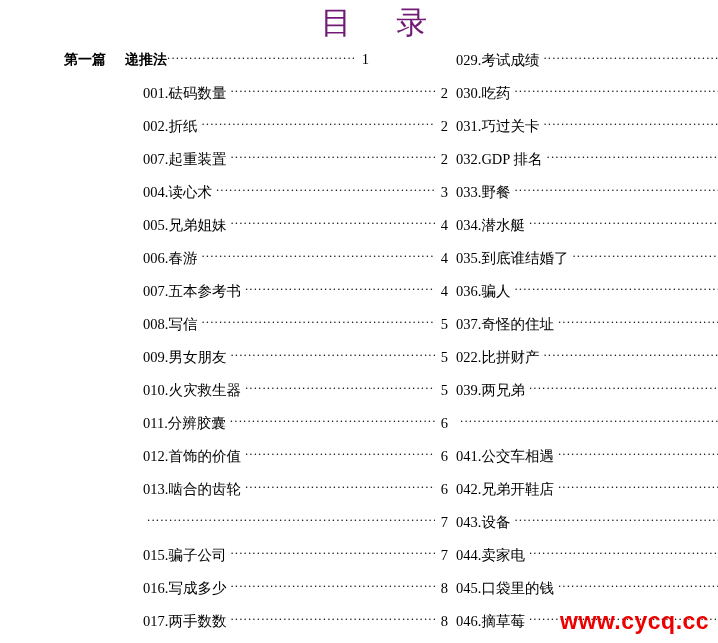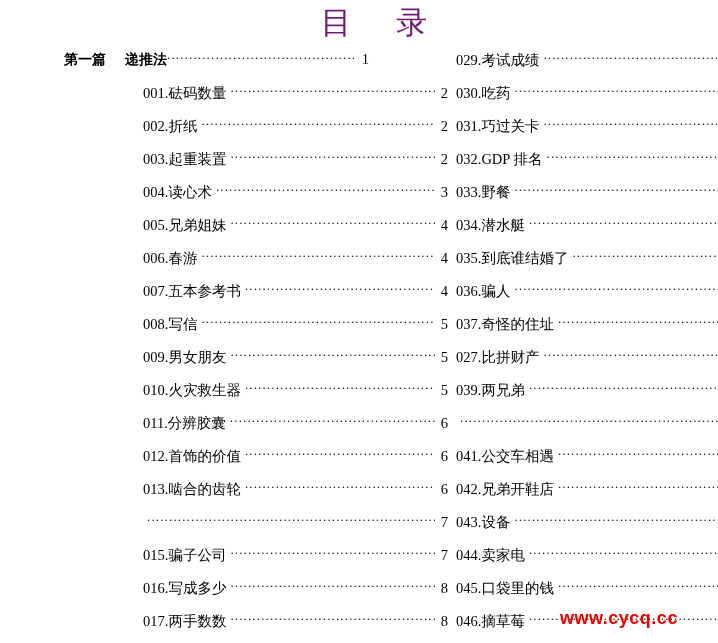--- a/index.html
+++ b/index.html
@@ -120,21 +120,21 @@
     padding-left: 2px;
   }
 
   
   .watermark {
     position: absolute;
     left: 560px;
     top: 608px;
     font-family: "Liberation Sans", "DejaVu Sans", sans-serif;
     font-weight: bold;
-    font-size: 18px;
+    font-size: 23px;
     letter-spacing: 0.5px;
     color: #ee0000;
     white-space: nowrap;
     z-index: 5;
   }
 </style>
 </head>
 <body>
 
 <div class="toc-title">目    录</div>
@@ -151,21 +151,21 @@
         <span class="entry-text">001.砝码数量</span>
         <span class="leader"></span>
         <span class="page-no">2</span>
       </div>
       <div class="toc-row entry-row">
         <span class="entry-text">002.折纸</span>
         <span class="leader"></span>
         <span class="page-no">2</span>
       </div>
       <div class="toc-row entry-row">
-        <span class="entry-text">003.起重装置</span>
+        <span class="entry-text">007.起重装置</span>
         <span class="leader"></span>
         <span class="page-no">2</span>
       </div>
       <div class="toc-row entry-row">
         <span class="entry-text">004.读心术</span>
         <span class="leader"></span>
         <span class="page-no">3</span>
       </div>
       <div class="toc-row entry-row">
         <span class="entry-text">005.兄弟姐妹</span>
@@ -263,21 +263,21 @@
       </div>
       <div class="toc-row entry-row">
         <span class="entry-text">036.骗人</span>
         <span class="leader"></span>
       </div>
       <div class="toc-row entry-row">
         <span class="entry-text">037.奇怪的住址</span>
         <span class="leader"></span>
       </div>
       <div class="toc-row entry-row">
-        <span class="entry-text">027.比拼财产</span>
+        <span class="entry-text">022.比拼财产</span>
         <span class="leader"></span>
       </div>
       <div class="toc-row entry-row">
         <span class="entry-text">039.两兄弟</span>
         <span class="leader"></span>
       </div>
       <div class="toc-row entry-row">
         <span class="leader"></span>
       </div>
       <div class="toc-row entry-row">

